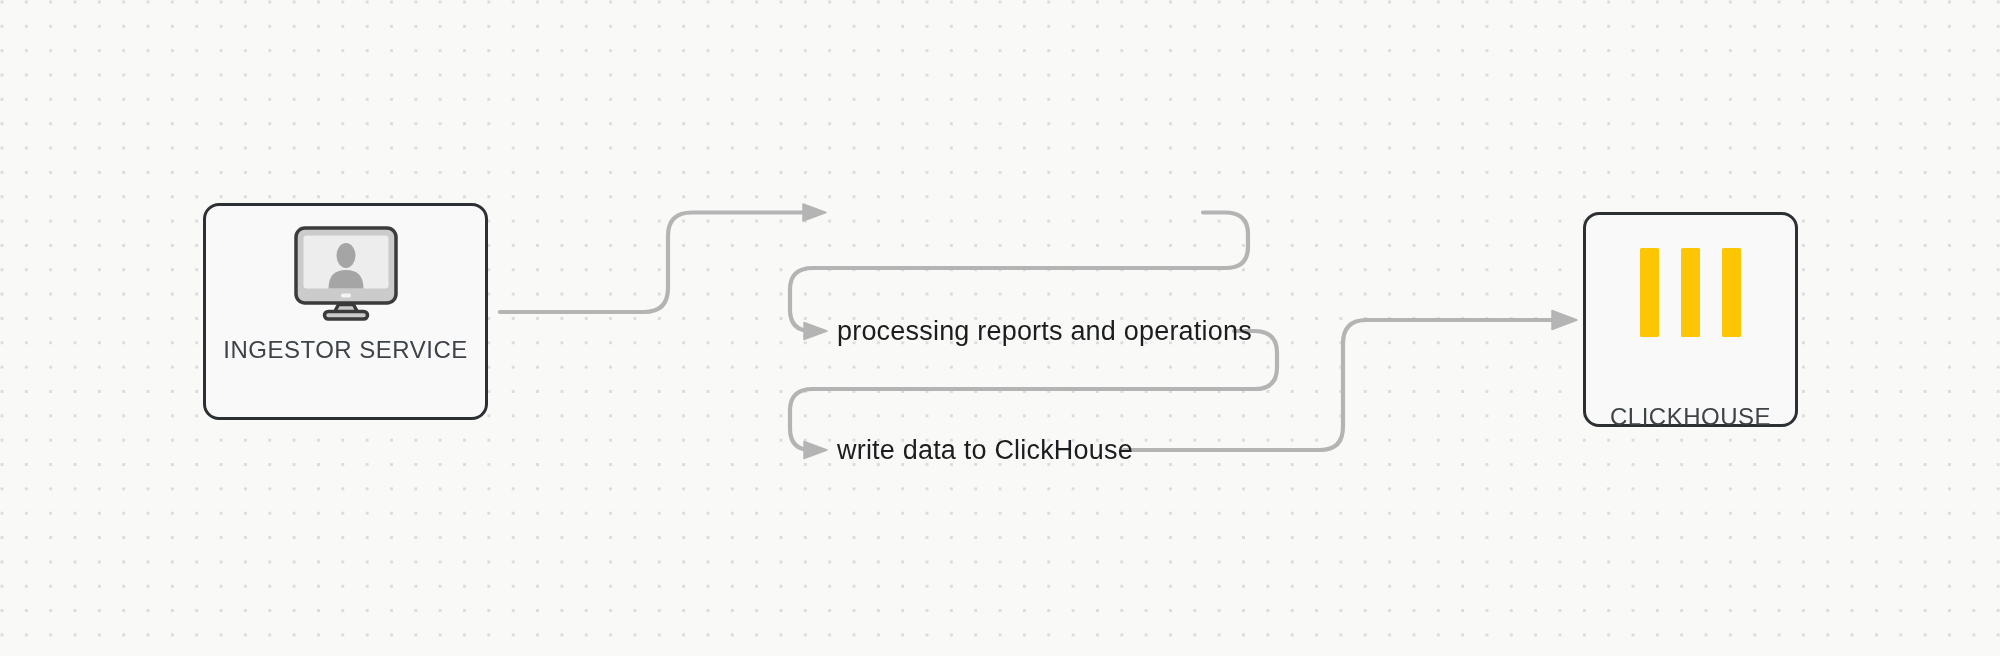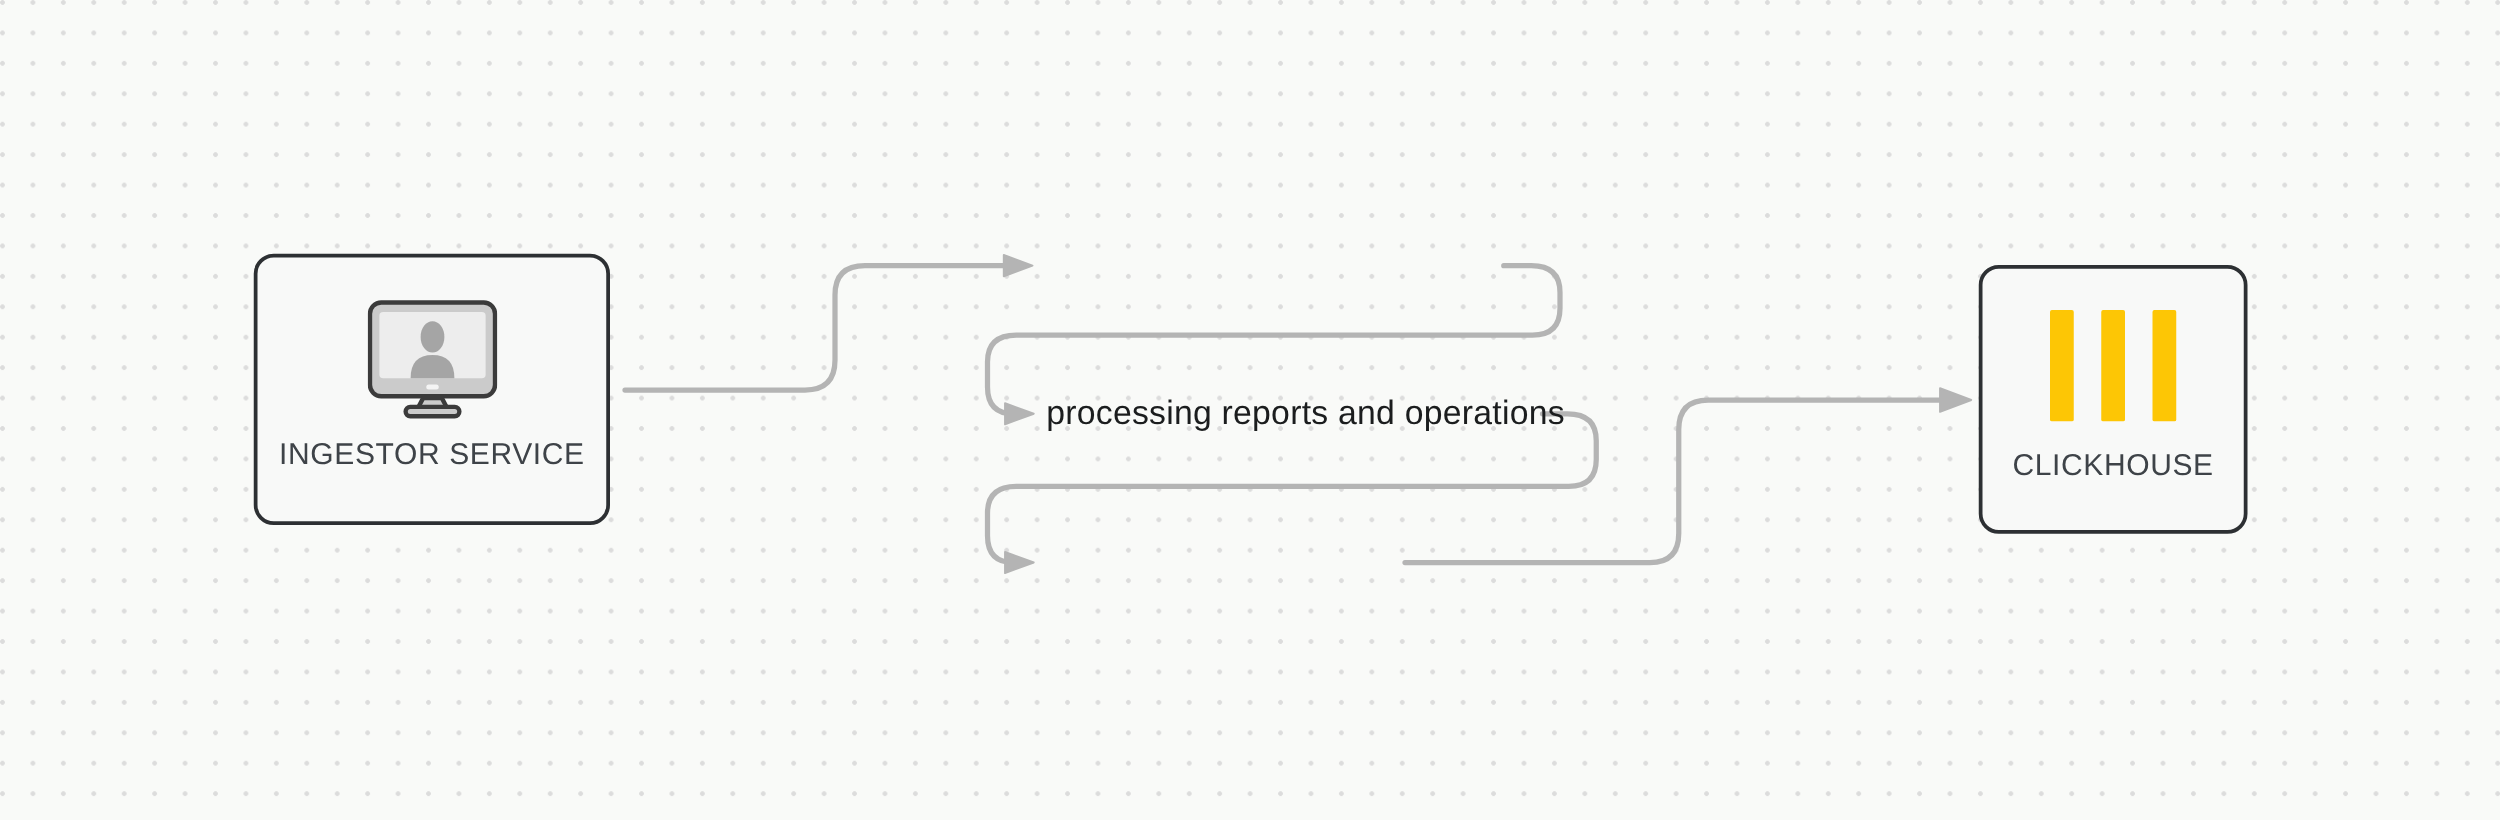--- a/index.html
+++ b/index.html
@@ -45,22 +45,22 @@
   }
   .node{
     position:absolute;
     background:var(--node-fill);
     border:3.5px solid var(--node-border);
     border-radius:16px;
     display:flex;
     flex-direction:column;
     align-items:center;
   }
-  .node-ingestor{left:203px;top:203px;width:285px;height:217px;padding-top:34px;}
-  .node-clickhouse{left:1583px;top:212px;width:215px;height:215px;padding-top:33px;}
+  .node-ingestor{left:203px;top:203px;width:285px;height:217px;padding-top:20px;}
+  .node-clickhouse{left:1583px;top:212px;width:215px;height:215px;padding-top:33px;gap:44px;}
   .node-label{
     color:var(--node-label-color);
     font-size:24px;
     letter-spacing:0.5px;
     white-space:nowrap;
     line-height:1;
   }
   .node-ingestor .node-label{margin-top:16px;}
   .node-clickhouse .node-label{margin-top:24px;}
   .ch-bars{display:flex;flex-direction:row;gap:22px;height:89px;}
@@ -115,14 +115,15 @@
   <div class="node node-clickhouse">
     <div class="ch-bars">
       <div class="ch-bar"></div>
       <div class="ch-bar"></div>
       <div class="ch-bar"></div>
     </div>
     <div class="node-label">CLICKHOUSE</div>
   </div>
 
   <div class="step-label step-2">processing reports and operations</div>
+  <div class="step-label step-3">write data to ClickHouse</div>
 
 </div>
 
 </body></html>

